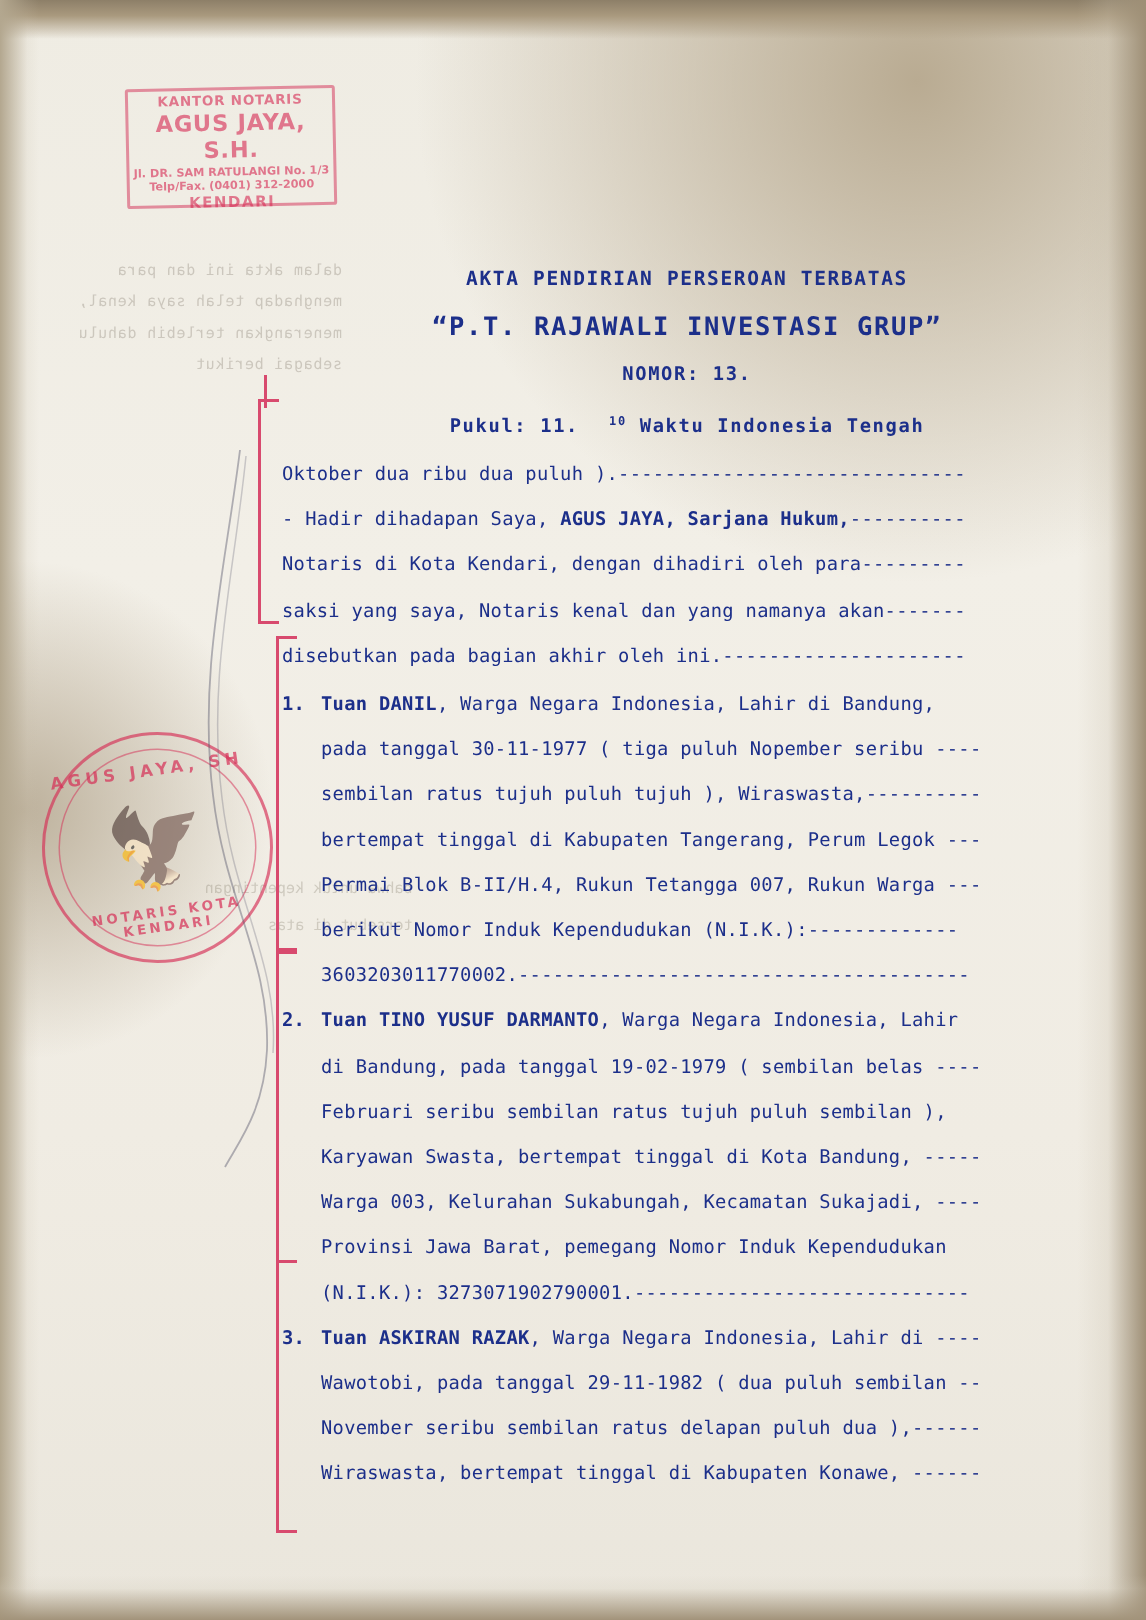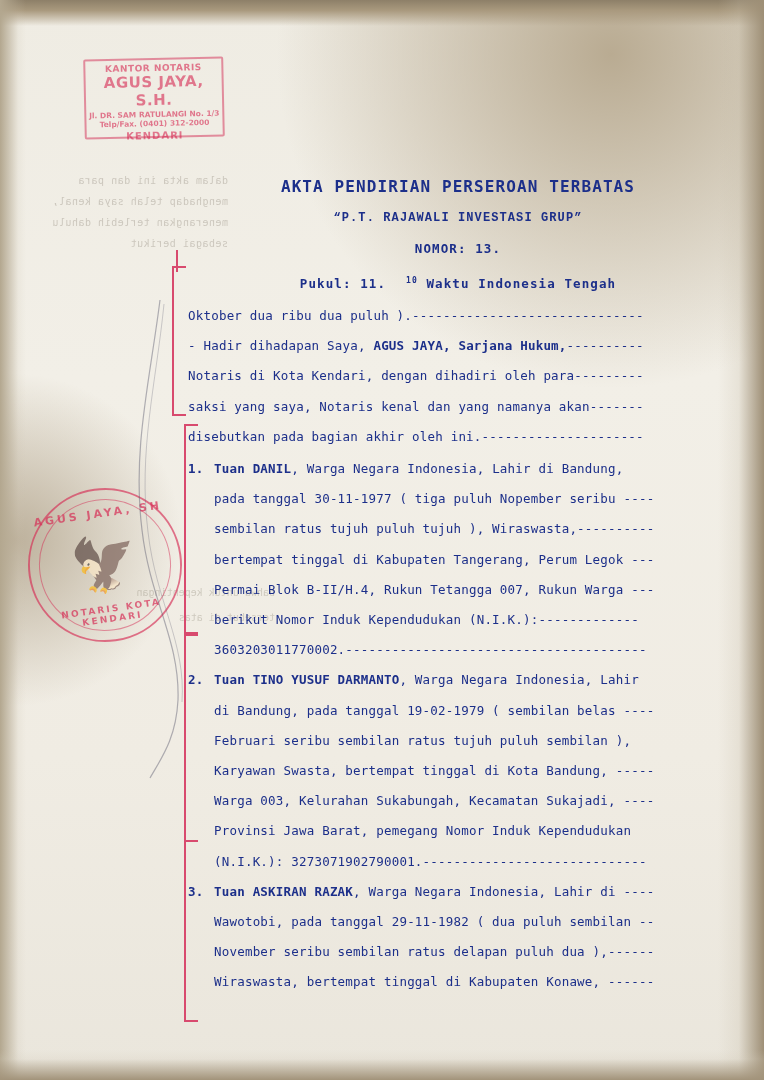--- a/index.html
+++ b/index.html
@@ -92,22 +92,22 @@
 
   
   .doc{
     position:absolute;left:188px;top:172px;width:540px;
     color:#1c2f8a;
     font-size:12.5px;
     line-height:30.2px;
     letter-spacing:0.2px;
   }
   .center{text-align:center;font-weight:bold;letter-spacing:1.1px;}
-  .t1{font-size:16px;}
-  .t2{font-size:12px;margin-top:1px;font-family:Liberation Mono, monospace;}
+  .t1{font-size:13px;}
+  .t2{font-size:17px;margin-top:1px;}
   .t3{font-size:12.5px;margin-top:1px;}
   .t4{font-size:12.5px;margin-top:1px;}
   .t4 sup{font-size:8px;vertical-align:super;margin-left:20px;}
 
   .para{margin-top:2px;}
   .line{white-space:pre;}
   b{font-weight:bold;}
   .numrow{display:flex;}
   .num{width:26px;flex:0 0 26px;font-weight:bold;}
   .numbody{flex:1;}

